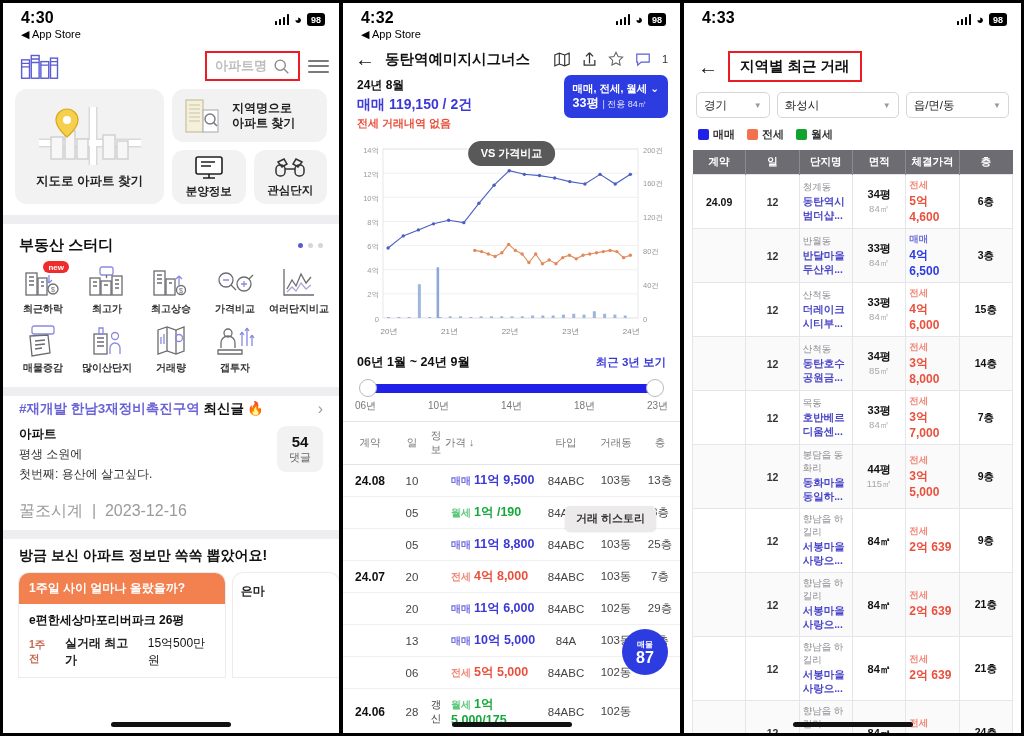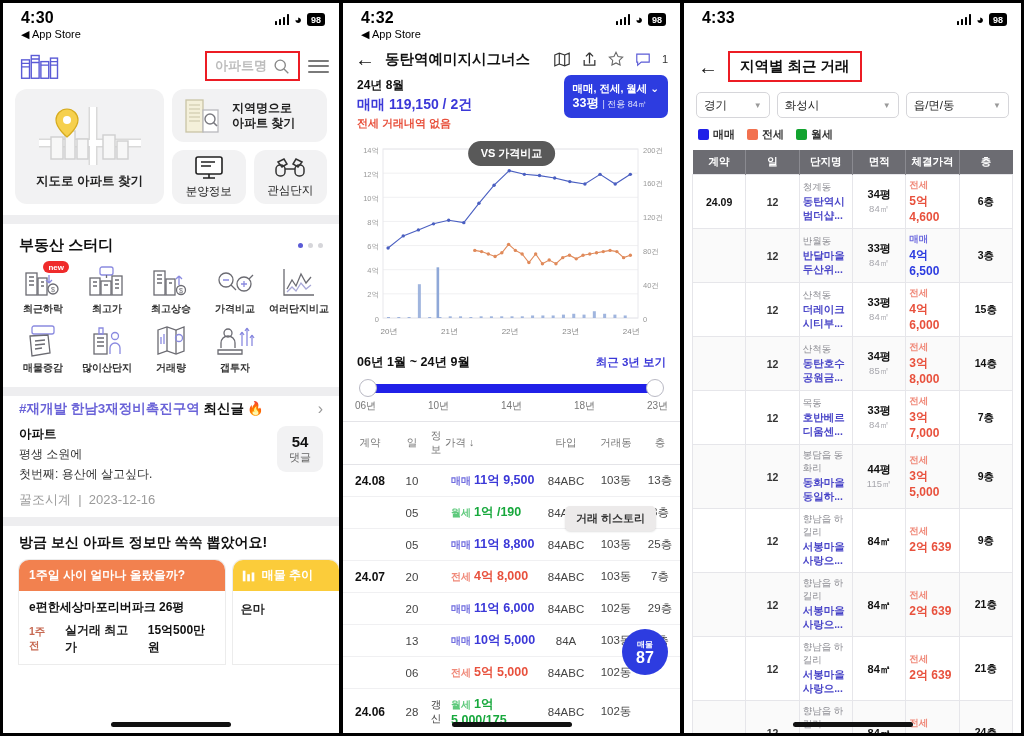--- a/index.html
+++ b/index.html
@@ -43,21 +43,21 @@
 
   .p1-cards { display:flex; gap:8px; padding: 0 12px; }
   .card { background:#f2f2f3; border-radius:12px; }
   .card-map { width:155px; height:115px; display:flex; flex-direction:column; align-items:center; justify-content:center; gap:4px; }
   .card-map-label { font-size:12.5px; font-weight:700; color:#222; }
   .p1-right { display:flex; flex-direction:column; gap:8px; }
   .card-region { width:155px; height:53px; display:flex; align-items:center; gap:6px; padding-left:10px; }
   .card-region-txt { font-size:12px; font-weight:700; color:#222; line-height:1.25; }
   .p1-right-row { display:flex; gap:8px; }
   .card-sm { width:73.5px; height:54px; display:flex; flex-direction:column; align-items:center; justify-content:center; gap:3px; }
-  .card-sm-label { font-size:11.5px; font-weight:400; color:#222; }
+  .card-sm-label { font-size:11.5px; font-weight:700; color:#222; }
 
   .sep { height:9px; background:#eeeef0; margin-top:11px; }
 
   .study { padding: 12px 16px 4px 16px; display:flex; align-items:center; justify-content:space-between; }
   .study-title { font-size:15px; font-weight:800; color:#111; }
   .dots { display:flex; gap:5px; }
   .dots i { width:5px;height:5px;border-radius:50%;background:#d6d6da;display:block; }
   .dots i.on { background:#5b5bd6; }
 
   .grid { display:grid; grid-template-columns: repeat(5, 1fr); row-gap:8px; padding: 6px 8px 10px 8px; }
@@ -68,38 +68,38 @@
      font-size:8px; font-weight:700; padding:1.5px 5px; border-radius:8px; }
 
   .post { padding: 4px 16px 6px 16px; }
   .post-head { display:flex; align-items:center; justify-content:space-between; }
   .post-tag { font-size:13.5px; font-weight:800; color:#6a63d8; }
   .post-tag b { color:#111; }
   .chev { color:#9a9a9a; font-size:16px; }
   .post-body { display:flex; justify-content:space-between; align-items:flex-start; margin-top:8px; }
   .post-cat { font-size:12.5px; font-weight:700; color:#111; }
   .post-l1, .post-l2 { font-size:12px; color:#333; margin-top:3px; }
-  .post-meta { font-size:13px; color:#9a9a9a; margin-top:8px; }
+  .post-meta { font-size:16px; color:#9a9a9a; margin-top:18px; }
   .cmt { background:#f2f2f3; border-radius:9px; width:46px; height:46px; display:flex; flex-direction:column; align-items:center; justify-content:center; }
   .cmt-n { font-size:15px; font-weight:800; color:#111; }
   .cmt-l { font-size:11px; color:#666; }
 
   .promo-h { font-size:14px; font-weight:800; color:#111; padding: 8px 16px 8px 16px; }
   .promo-row { display:flex; gap:8px; padding: 0 0 0 16px; }
   .promo { border-radius:10px 10px 0 0; overflow:hidden; background:#fff; box-shadow:0 0 0 1px #ececec; }
   .promo-a { width:213px; }
   .promo-b { width:110px; }
   .promo-a .ph { background:#f2814f; color:#fff; font-size:12px; font-weight:700; padding:7px 10px; }
   .promo-b .ph { background:#fbcc3a; color:#fff; font-size:12px; font-weight:700; padding:7px 8px; display:flex; gap:5px; align-items:center; }
   .promo-a .pb { padding:8px 10px; }
   .pb-t { font-size:12px; font-weight:700; color:#111; }
   .pb-r { display:flex; align-items:center; gap:10px; margin-top:6px; font-size:12px; }
   .pb-r .w { color:#c76a53; font-size:10.5px; font-weight:700; }
   .pb-r .m { color:#222; font-weight:700; }
-  .pb-r .v { color:#111; font-weight:700; margin-left:auto; }
+  .pb-r .v { color:#111; font-weight:400; margin-left:auto; }
   .promo-b .pb { padding:10px 8px; font-size:12px; font-weight:700; color:#222; }
 
   .homebar { position:absolute; bottom:6px; left:50%; transform:translateX(-50%);
      width:120px; height:5px; border-radius:3px; background:#111; }
 
   
   .nav2 { display:flex; align-items:center; gap:10px; padding: 2px 12px 8px 12px; }
   .nav2-back { font-size:20px; color:#111; line-height:1; }
   .nav2-title { font-size:14.5px; font-weight:800; color:#111; flex:1; }
   .nav2-icons { display:flex; align-items:center; gap:11px; }
@@ -456,30 +456,20 @@
         <div class="pb">
           <div class="pb-t">e편한세상마포리버파크 26평</div>
           <div class="pb-r">
             <span class="w">1주전</span>
             <span class="m">실거래 최고가</span>
             <span class="v">15억500만원</span>
           </div>
         </div>
       </div>
       <div class="promo promo-b">
-        <div class="ph">
-          <svg width="16" height="16" viewBox="0 0 18 18">
-            <g fill="#fff">
-                <rect x="2" y="3" width="3" height="12"></rect>
-                <rect x="7" y="7" width="3" height="8"></rect>
-                <rect x="12" y="5" width="3" height="10"></rect>
-              </g>
-          </svg>
-          <span>매물 추이</span>
-        </div>
         <div class="pb">은마</div>
       </div>
     </div>
 
     <div class="homebar"></div>
   </div>
 
   <div class="panel">
     <div class="statusbar">
       <div class="sb-left">

